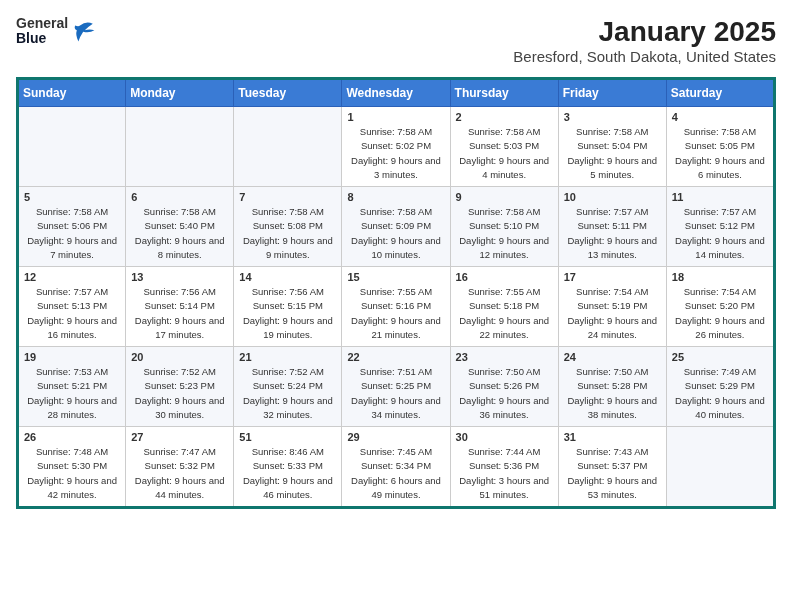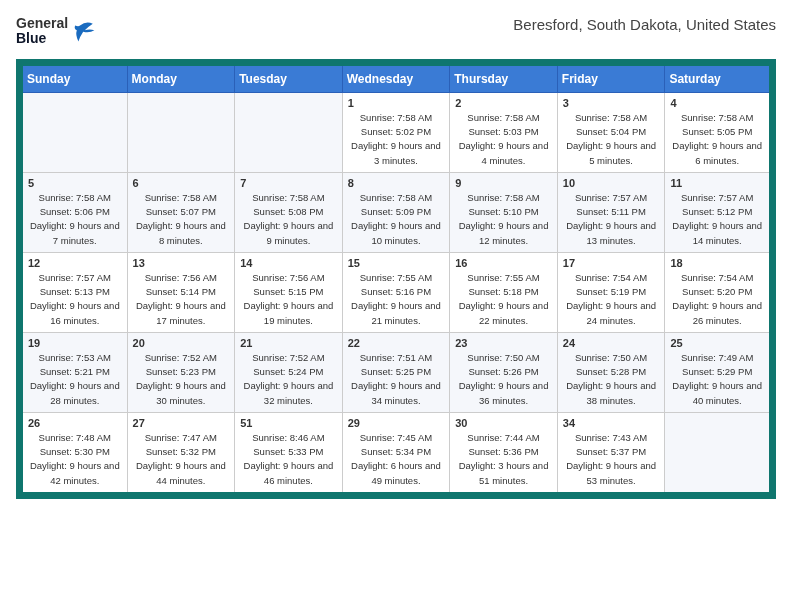--- a/index.html
+++ b/index.html
@@ -43,21 +43,21 @@
       color: #222;
     }
     .title-block h2 {
       font-size: 15px;
       font-weight: 400;
       color: #444;
     }
     .calendar {
       width: 100%;
       border-collapse: collapse;
-      border: 7px solid #0f766e;
+      border: 3px solid #0f766e;
     }
     .calendar th {
       background-color: #3a7bd5;
       color: #fff;
       font-size: 12px;
       font-weight: bold;
       padding: 6px 4px;
       text-align: left;
       border: 1px solid #2a60b8;
     }
@@ -98,20 +98,21 @@
   <div class="logo">
     <div class="logo-text">
       <span class="logo-general">General</span>
       <span class="logo-blue">Blue</span>
     </div>
     <svg class="logo-bird" viewBox="0 0 30 30">
       <path d="M10,8 Q18,2 26,6 Q20,10 16,14 Q22,12 28,14 Q22,18 14,16 Q10,22 8,28 Q4,20 6,14 Q2,12 4,8 Q8,10 10,8Z" fill="#1a6bbf"></path>
     </svg>
   </div>
   <div class="title-block">
+    <h1>January 2025</h1>
     <h2>Beresford, South Dakota, United States</h2>
   </div>
 </div>
 
 <table class="calendar">
   <thead>
     <tr>
     <th>Sunday</th>
         <th>Monday</th>
         <th>Tuesday</th>
@@ -143,21 +144,21 @@
           <div class="day-info"><span>Sunrise: 7:58 AM</span><br><span>Sunset: 5:05 PM</span><br><span>Daylight: 9 hours and 6 minutes.</span></div>
         </td>
       </tr>
       <tr>
         <td>
           <span class="day-number">5</span>
           <div class="day-info"><span>Sunrise: 7:58 AM</span><br><span>Sunset: 5:06 PM</span><br><span>Daylight: 9 hours and 7 minutes.</span></div>
         </td>
         <td>
           <span class="day-number">6</span>
-          <div class="day-info"><span>Sunrise: 7:58 AM</span><br><span>Sunset: 5:07 PM</span><br><span>Daylight: 9 hours and 8 minutes.</span></div>
+          <div class="day-info"><span>Sunrise: 7:58 AM</span><br><span>Sunset: 5:40 PM</span><br><span>Daylight: 9 hours and 8 minutes.</span></div>
         </td>
         <td>
           <span class="day-number">7</span>
           <div class="day-info"><span>Sunrise: 7:58 AM</span><br><span>Sunset: 5:08 PM</span><br><span>Daylight: 9 hours and 9 minutes.</span></div>
         </td>
         <td>
           <span class="day-number">8</span>
           <div class="day-info"><span>Sunrise: 7:58 AM</span><br><span>Sunset: 5:09 PM</span><br><span>Daylight: 9 hours and 10 minutes.</span></div>
         </td>
         <td>
@@ -248,19 +249,19 @@
         </td>
         <td>
           <span class="day-number">29</span>
           <div class="day-info"><span>Sunrise: 7:45 AM</span><br><span>Sunset: 5:34 PM</span><br><span>Daylight: 6 hours and 49 minutes.</span></div>
         </td>
         <td>
           <span class="day-number">30</span>
           <div class="day-info"><span>Sunrise: 7:44 AM</span><br><span>Sunset: 5:36 PM</span><br><span>Daylight: 3 hours and 51 minutes.</span></div>
         </td>
         <td>
-          <span class="day-number">34</span>
+          <span class="day-number">31</span>
           <div class="day-info"><span>Sunrise: 7:43 AM</span><br><span>Sunset: 5:37 PM</span><br><span>Daylight: 9 hours and 53 minutes.</span></div>
         </td>
         <td class="empty-cell"></td>
       </tr>
     </tbody>
 </table>
 
 </body></html>

